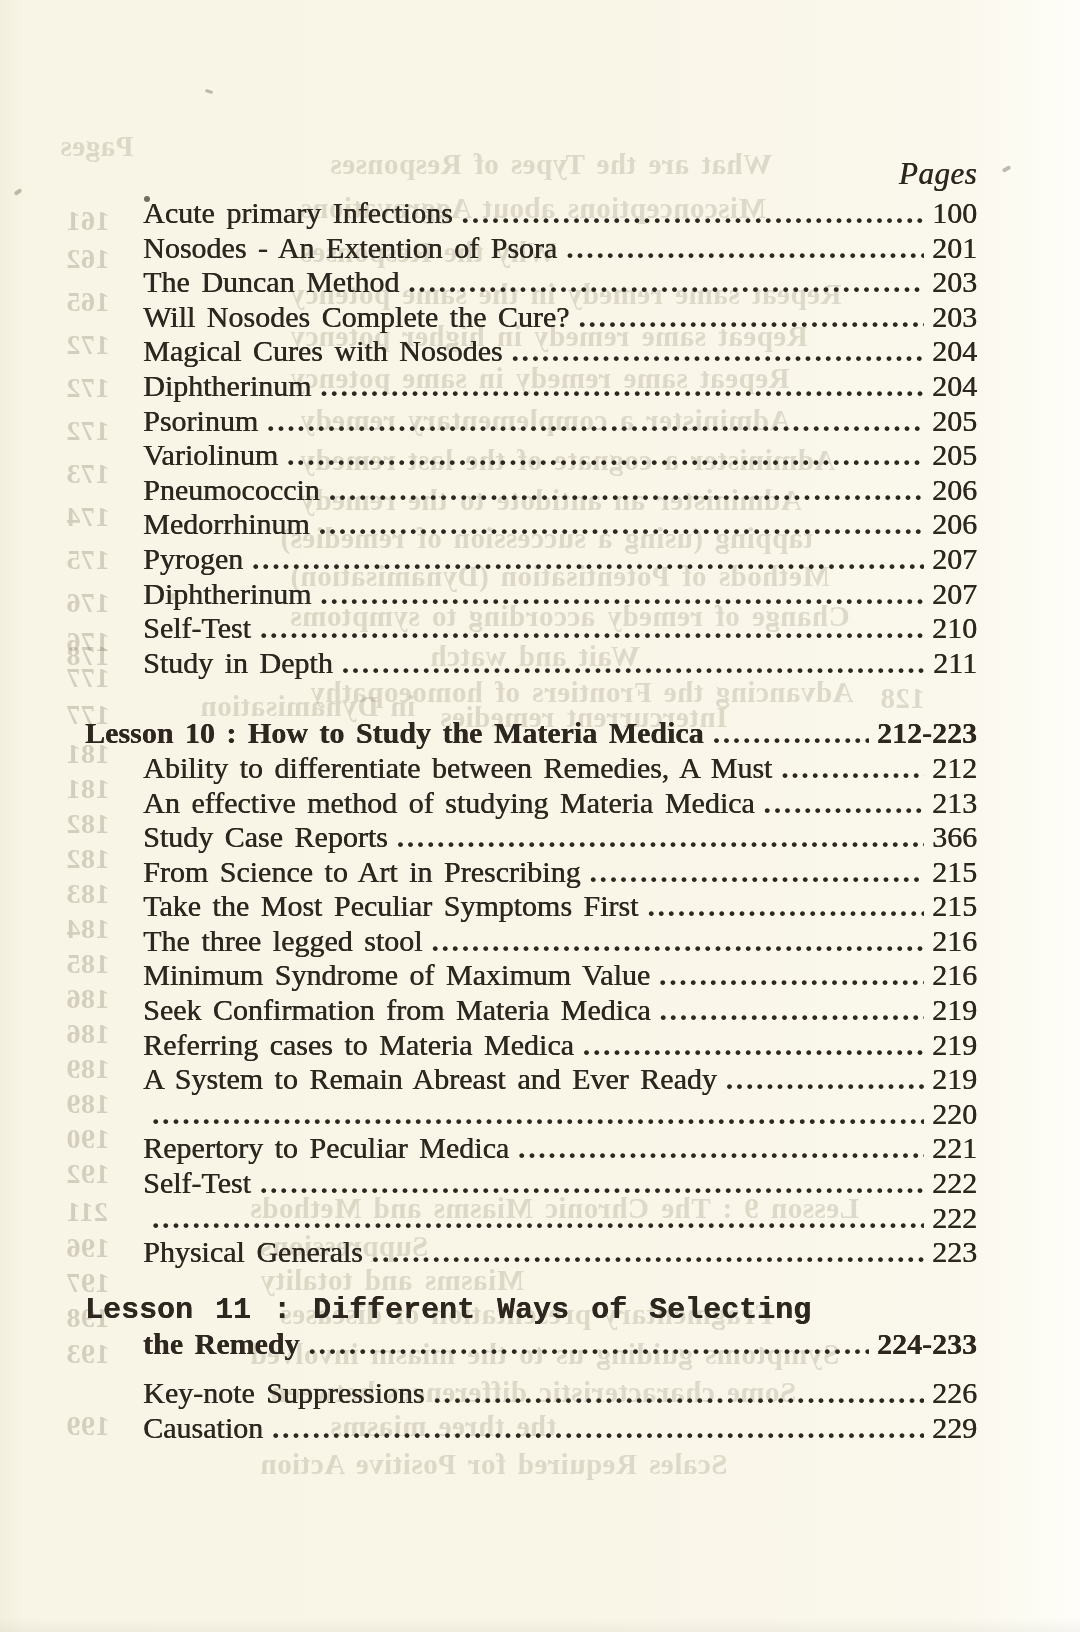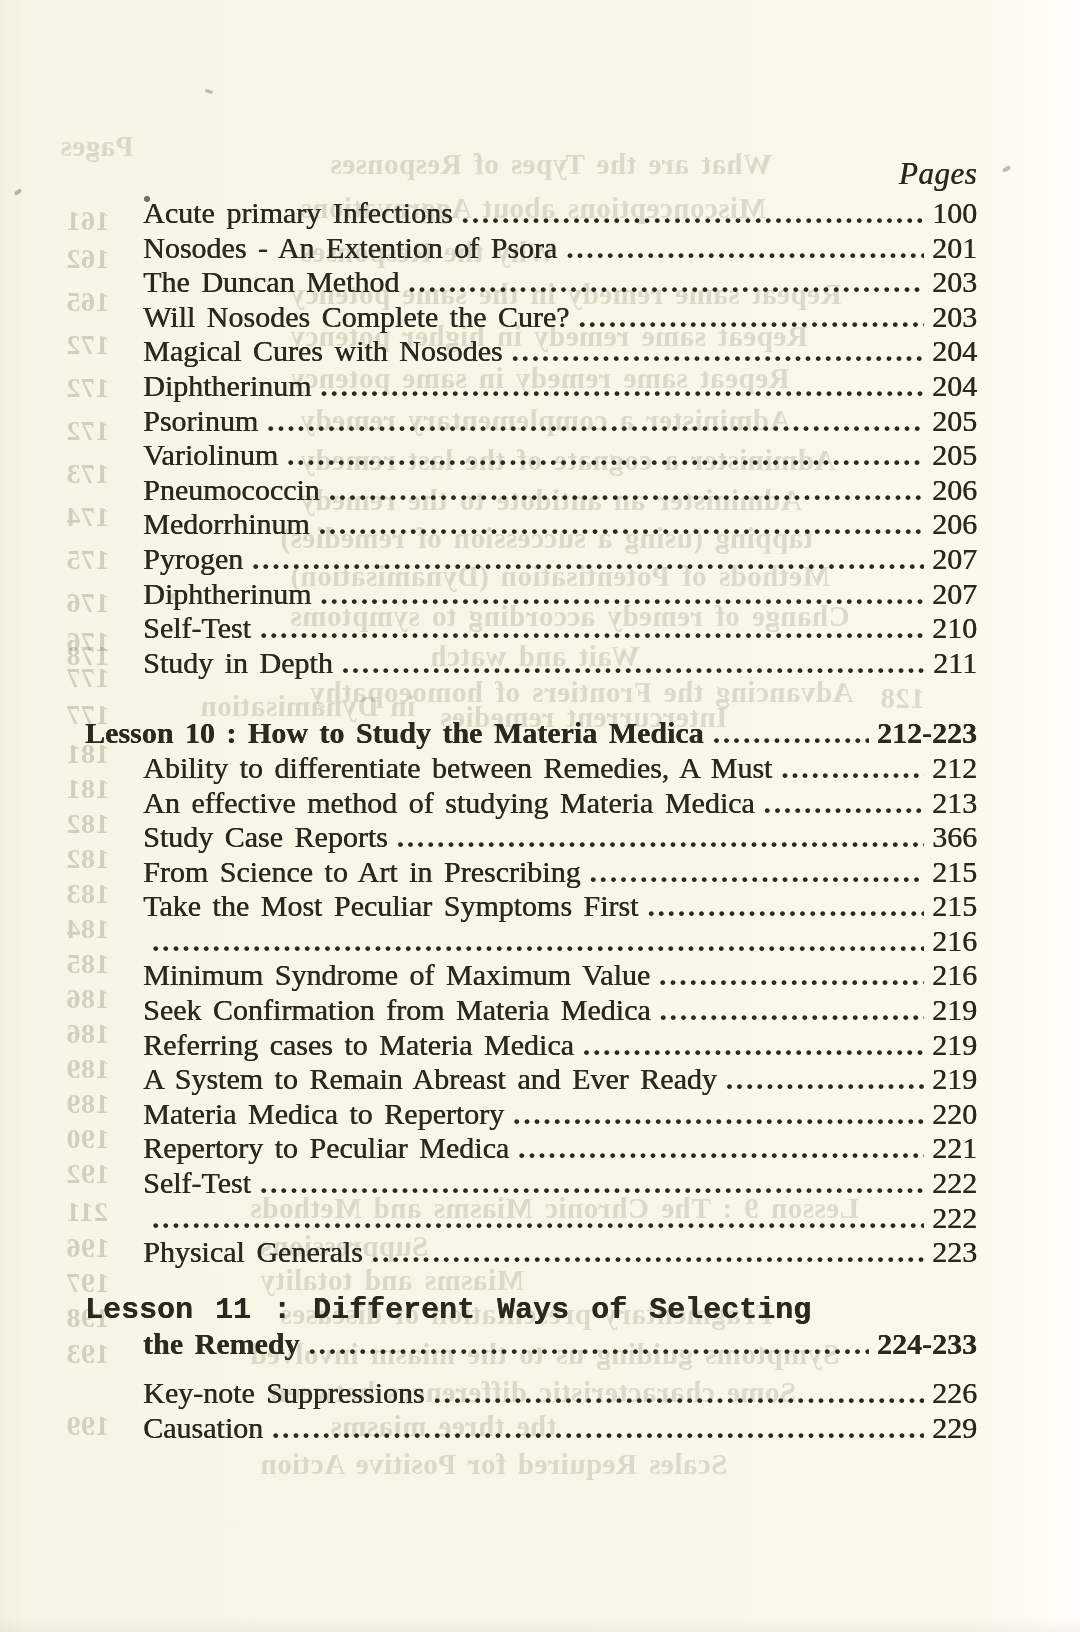--- a/index.html
+++ b/index.html
@@ -226,20 +226,21 @@
           <span class="label">From Science to Art in Prescribing</span>
           <span class="leader">............................................................................................................................................</span>
           <span class="pageno">215</span>
         </div>
         <div class="row entry">
           <span class="label">Take the Most Peculiar Symptoms First</span>
           <span class="leader">............................................................................................................................................</span>
           <span class="pageno">215</span>
         </div>
         <div class="row entry">
+          <span class="label">The three legged stool</span>
           <span class="leader">............................................................................................................................................</span>
           <span class="pageno">216</span>
         </div>
         <div class="row entry">
           <span class="label">Minimum Syndrome of Maximum Value</span>
           <span class="leader">............................................................................................................................................</span>
           <span class="pageno">216</span>
         </div>
         <div class="row entry">
           <span class="label">Seek Confirmation from Materia Medica</span>
@@ -250,21 +251,20 @@
           <span class="label">Referring cases to Materia Medica</span>
           <span class="leader">............................................................................................................................................</span>
           <span class="pageno">219</span>
         </div>
         <div class="row entry">
           <span class="label">A System to Remain Abreast and Ever Ready</span>
           <span class="leader">............................................................................................................................................</span>
           <span class="pageno">219</span>
         </div>
         <div class="row entry">
-          <span class="label">Materia Medica to Repertory</span>
           <span class="leader">............................................................................................................................................</span>
           <span class="pageno">220</span>
         </div>
         <div class="row entry">
           <span class="label">Repertory to Peculiar Medica</span>
           <span class="leader">............................................................................................................................................</span>
           <span class="pageno">221</span>
         </div>
         <div class="row entry">
           <span class="label">Self-Test</span>

